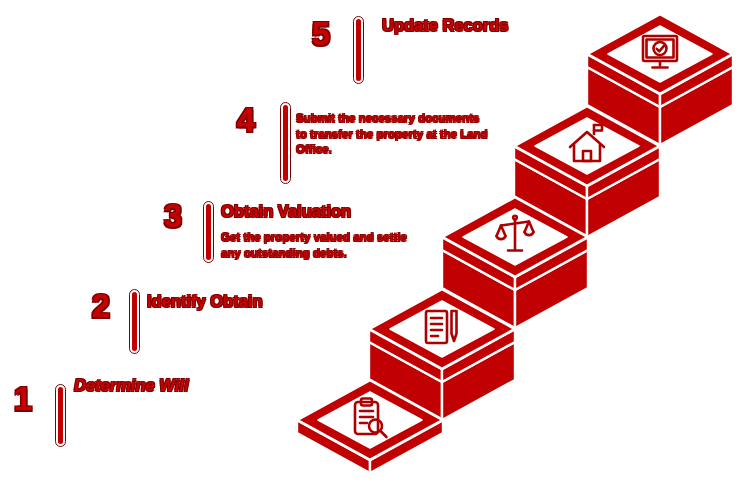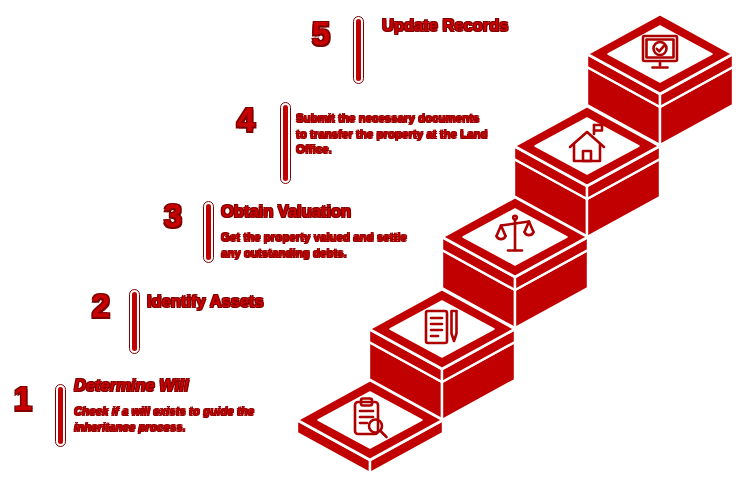--- a/index.html
+++ b/index.html
@@ -146,32 +146,30 @@
     </g>
   </svg>
 
   <div class="step-block s1">
     <div class="step-num">1</div>
     <div class="step-bar">
         <div class="step-bar-core"></div>
       </div>
     <div class="step-text">
       <div class="step-title">Determine Will</div>
-      <div class="step-desc">Check if a will exists to guide the
-inheritance process.</div>
     </div>
   </div>
 
   <div class="step-block s2">
     <div class="step-num">2</div>
     <div class="step-bar">
         <div class="step-bar-core"></div>
       </div>
     <div class="step-text">
-      <div class="step-title">Identify Assets</div>
+      <div class="step-title">Identify Obtain</div>
     </div>
   </div>
 
   <div class="step-block s3">
     <div class="step-num">3</div>
     <div class="step-bar">
         <div class="step-bar-core"></div>
       </div>
     <div class="step-text">
       <div class="step-title">Obtain Valuation</div>

